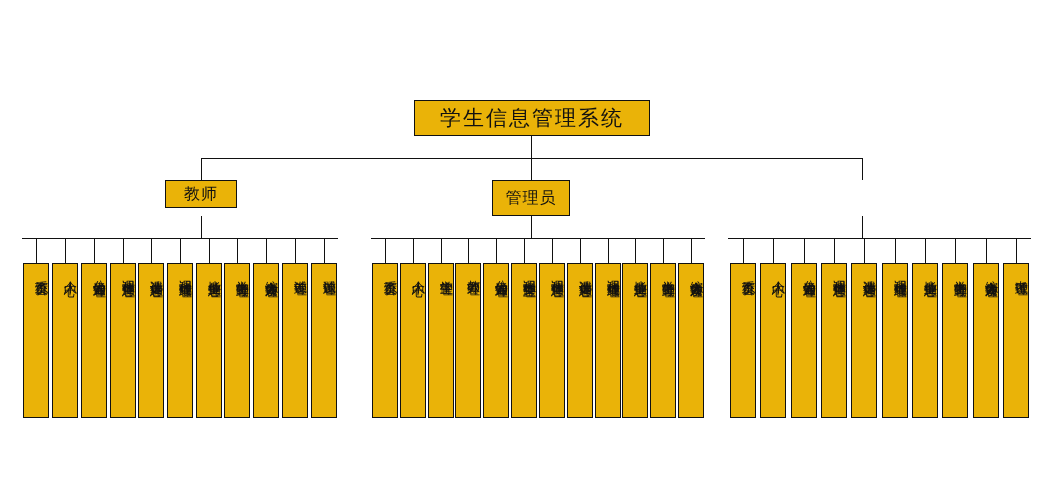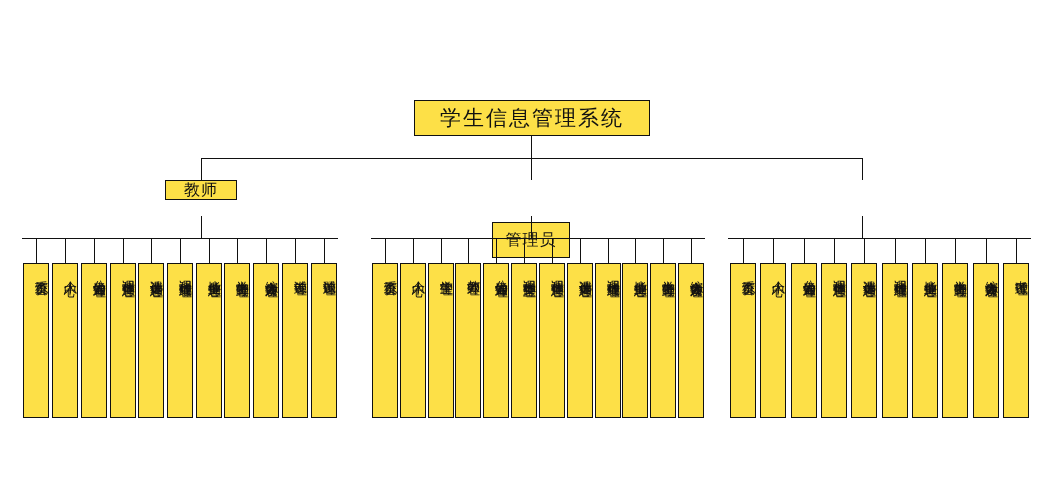--- a/index.html
+++ b/index.html
@@ -8,21 +8,21 @@
     background:#ffffff;
     font-family:"Liberation Serif","DejaVu Serif",serif;
     color:#111;
     overflow:hidden;
   }
   #stage{position:relative;width:1053px;height:500px;}
 
   .node{
     position:absolute;
     border:1px solid #111;
-    background:#fde047;
+    background:#eab308;
     box-sizing:border-box;
     display:flex;
     align-items:center;
     justify-content:center;
     text-align:center;
   }
 
   
   .root{
     font-size:21px;
@@ -59,22 +59,22 @@
 <div id="stage">
 
   <div class="node root" id="root-node" style="left:414px;top:100px;width:236px;height:36px;">学生信息管理系统</div>
 
   <div class="line vline" style="left:531px;top:136px;height:22px;"></div>
   <div class="line hline" style="left:201px;top:158px;width:662px;"></div>
   <div class="line vline" style="left:201px;top:158px;height:22px;"></div>
   <div class="line vline" style="left:531px;top:158px;height:22px;"></div>
   <div class="line vline" style="left:862px;top:158px;height:22px;"></div>
 
-  <div class="node role" style="left:165px;top:180px;width:72px;height:20px;">教师</div>
-  <div class="node role" style="left:492px;top:180px;width:78px;height:36px;margin-top:42px;">管理员</div>
+  <div class="node role" style="left:165px;top:180px;width:72px;height:28px;">教师</div>
+  <div class="node role" style="left:492px;top:180px;width:78px;height:36px;">管理员</div>
 
   <div class="line vline" style="left:201px;top:216px;height:22px;"></div>
   <div class="line hline" style="left:22px;top:238px;width:316px;"></div>
 
   <div class="line vline" style="left:531px;top:216px;height:22px;"></div>
   <div class="line hline" style="left:371px;top:238px;width:334px;"></div>
 
   <div class="line vline" style="left:862px;top:216px;height:22px;"></div>
   <div class="line hline" style="left:728px;top:238px;width:303px;"></div>
 

